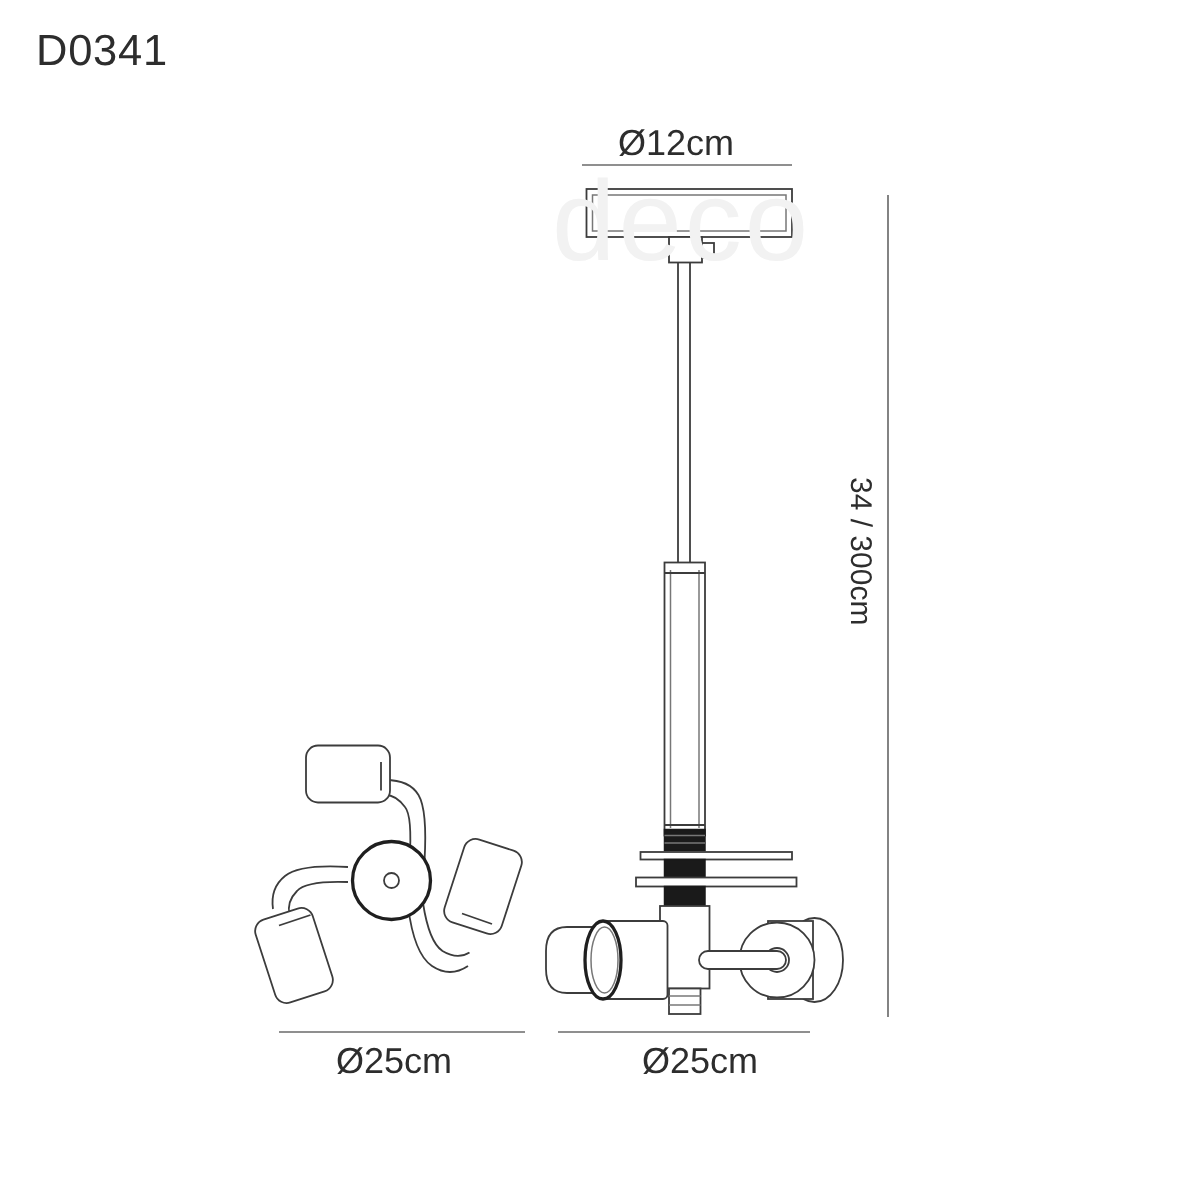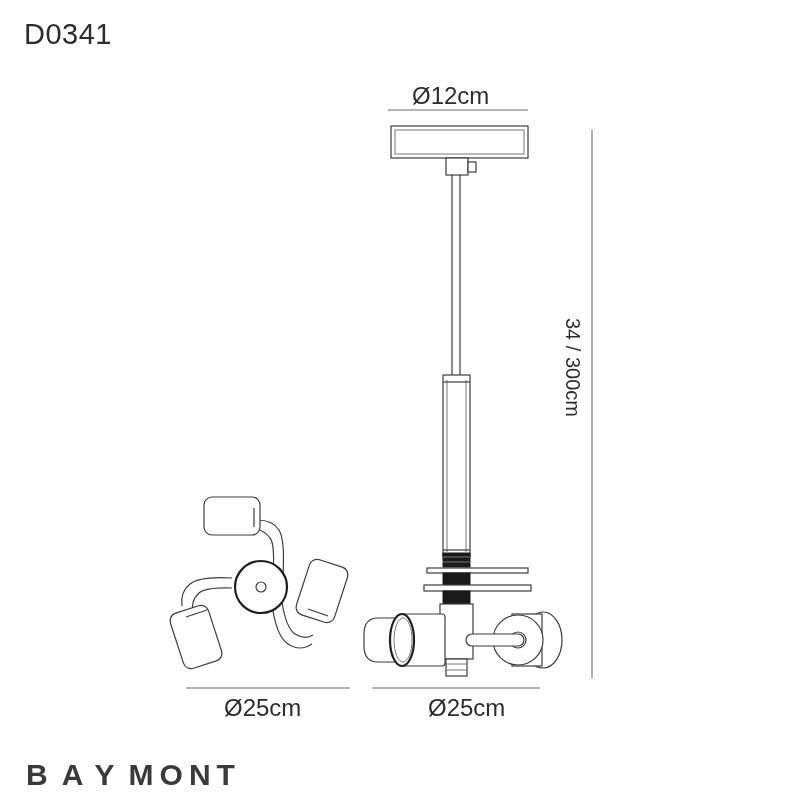--- a/index.html
+++ b/index.html
@@ -74,20 +74,21 @@
   }
   svg { display: block; }
 </style>
 </head>
 <body>
 
 <div id="sheet">
 
   <div class="product-code">D0341</div>
 
+  <div class="watermark">deco</div>
 
   <div class="dim-label" id="dim-top-label">Ø12cm</div>
 
   <div class="dim-label" id="dim-left-label">Ø25cm</div>
 
   <div class="dim-label" id="dim-right-label">Ø25cm</div>
 
   <div class="dim-label" id="dim-height-label">34 / 300cm</div>
 
   <svg width="800" height="800" viewBox="0 0 800 800">
@@ -220,17 +221,14 @@
       </g>
 
       <g>
         <circle class="fillw-b" cx="261" cy="587" r="26"></circle>
         <circle class="fillw" cx="261" cy="587" r="5"></circle>
       </g>
     </g>
 
   </svg>
 
-  <div class="brand">
-    <span class="gap">BAY</span><span>MONT</span>
-  </div>
 
 </div>
 
 </body></html>

